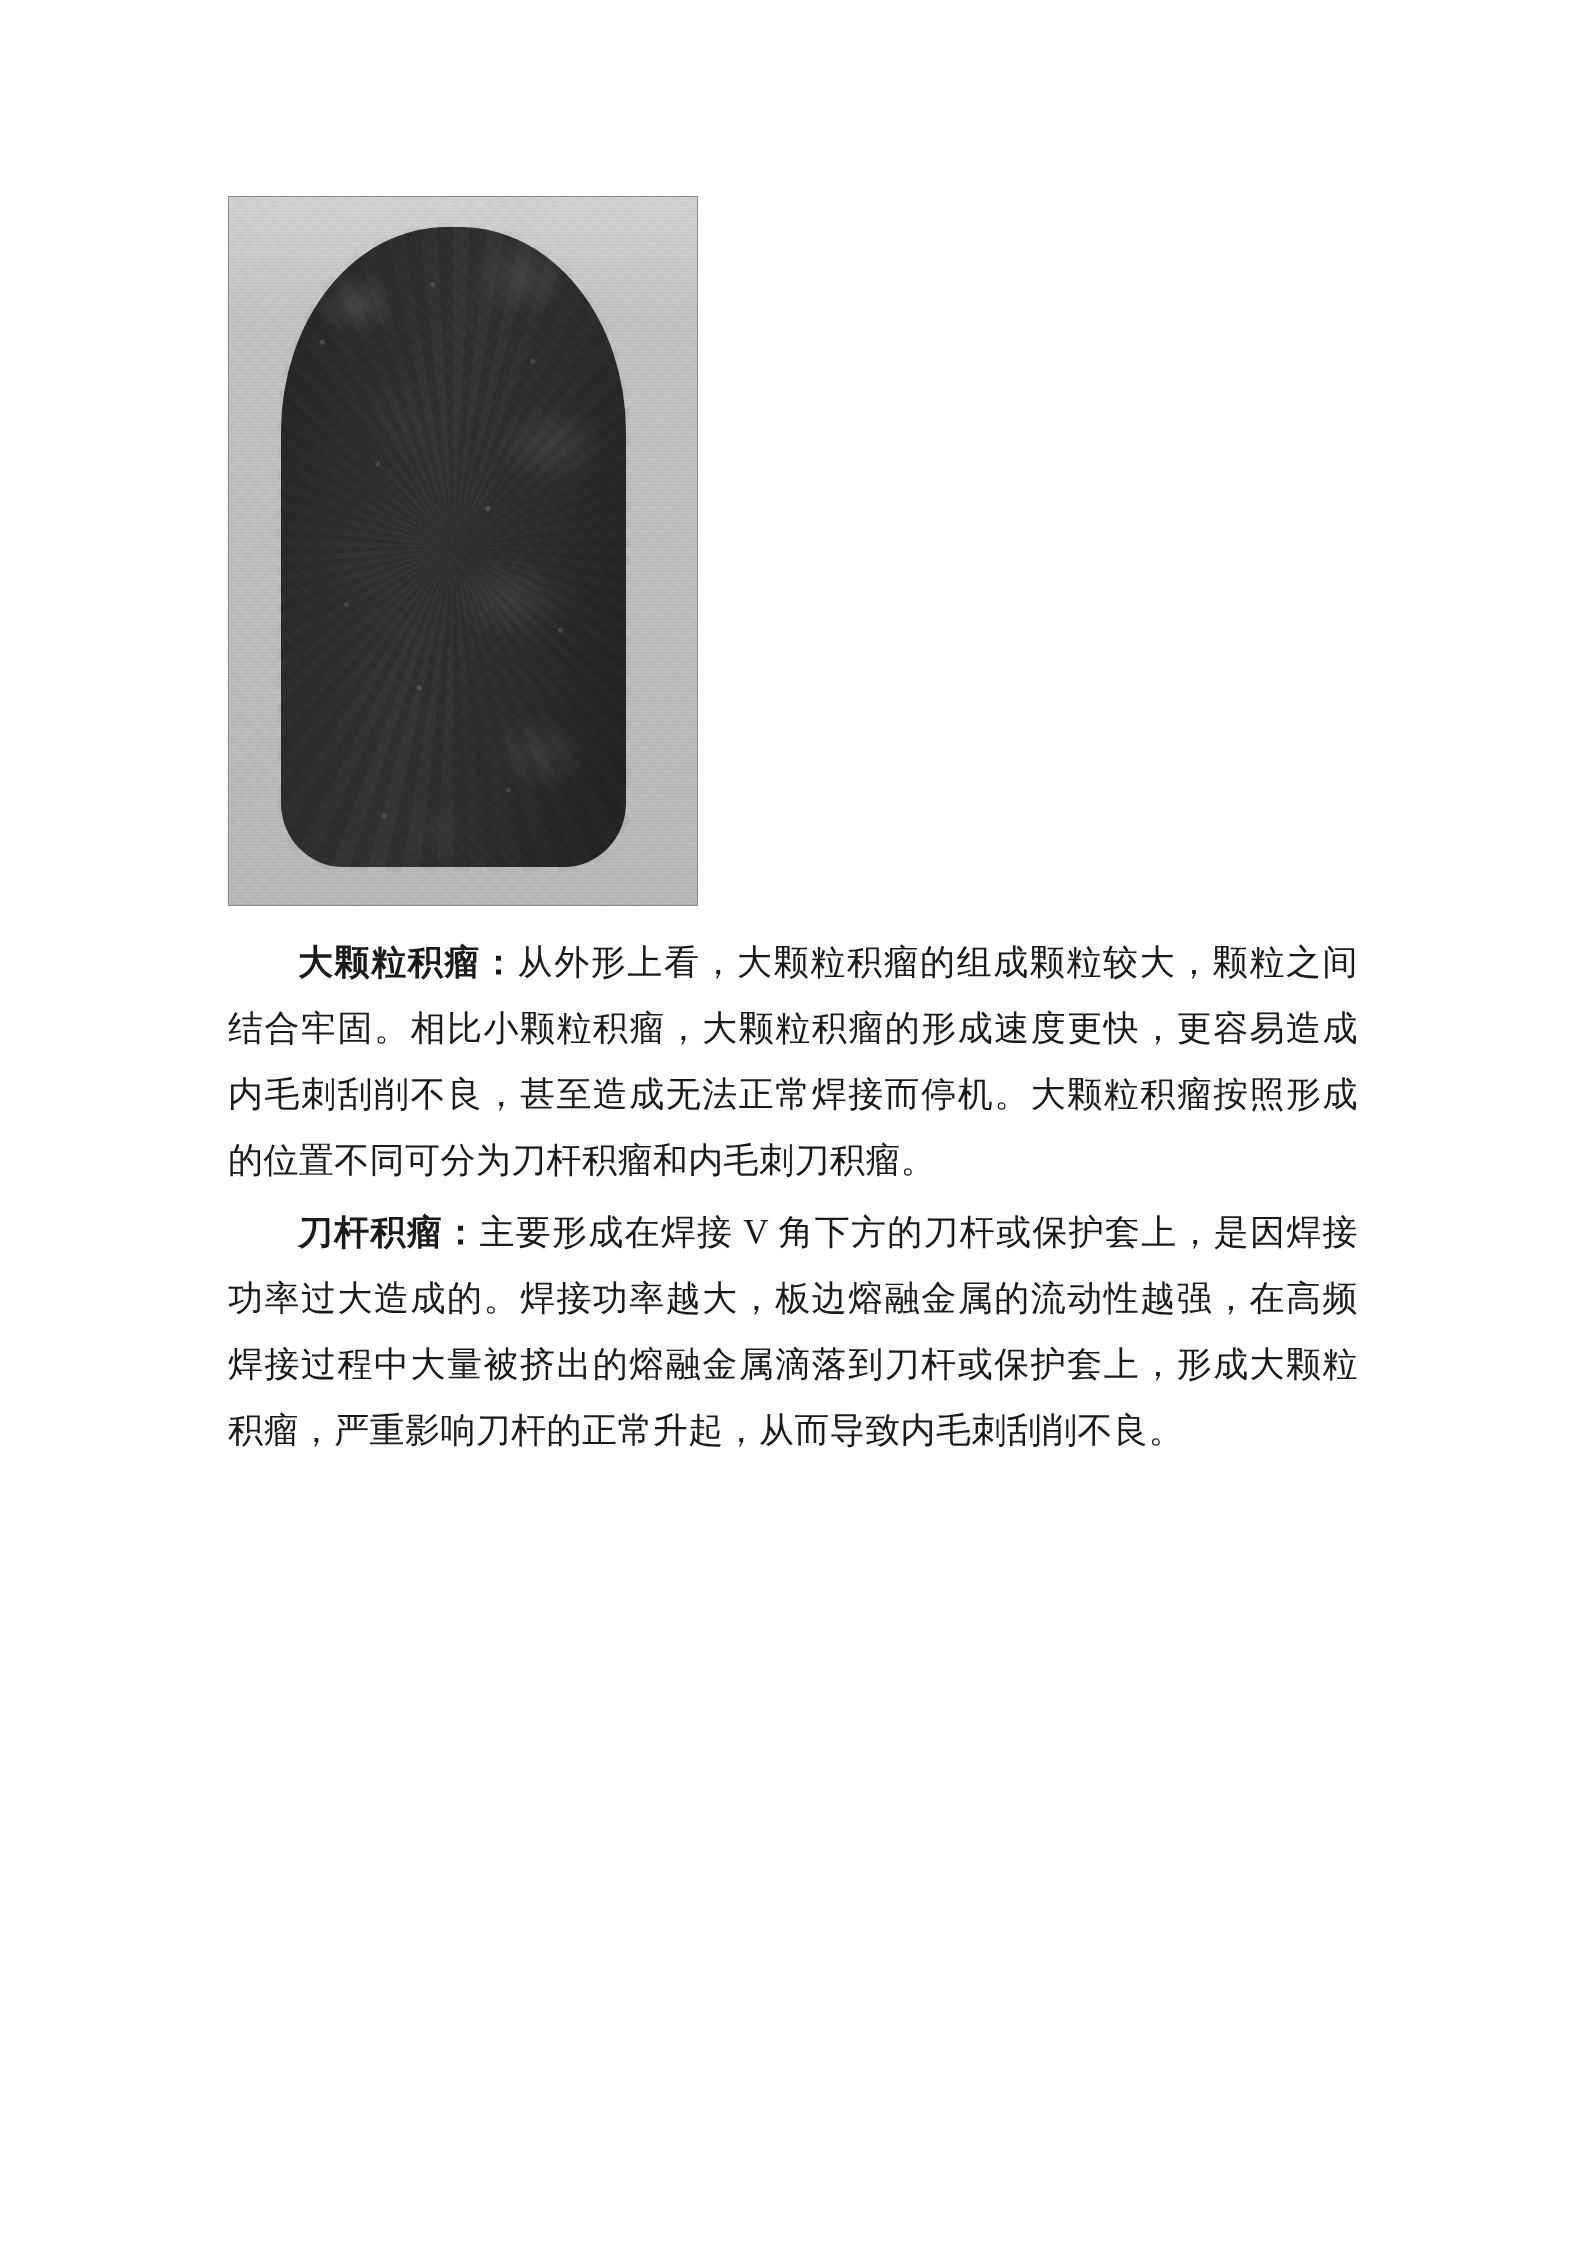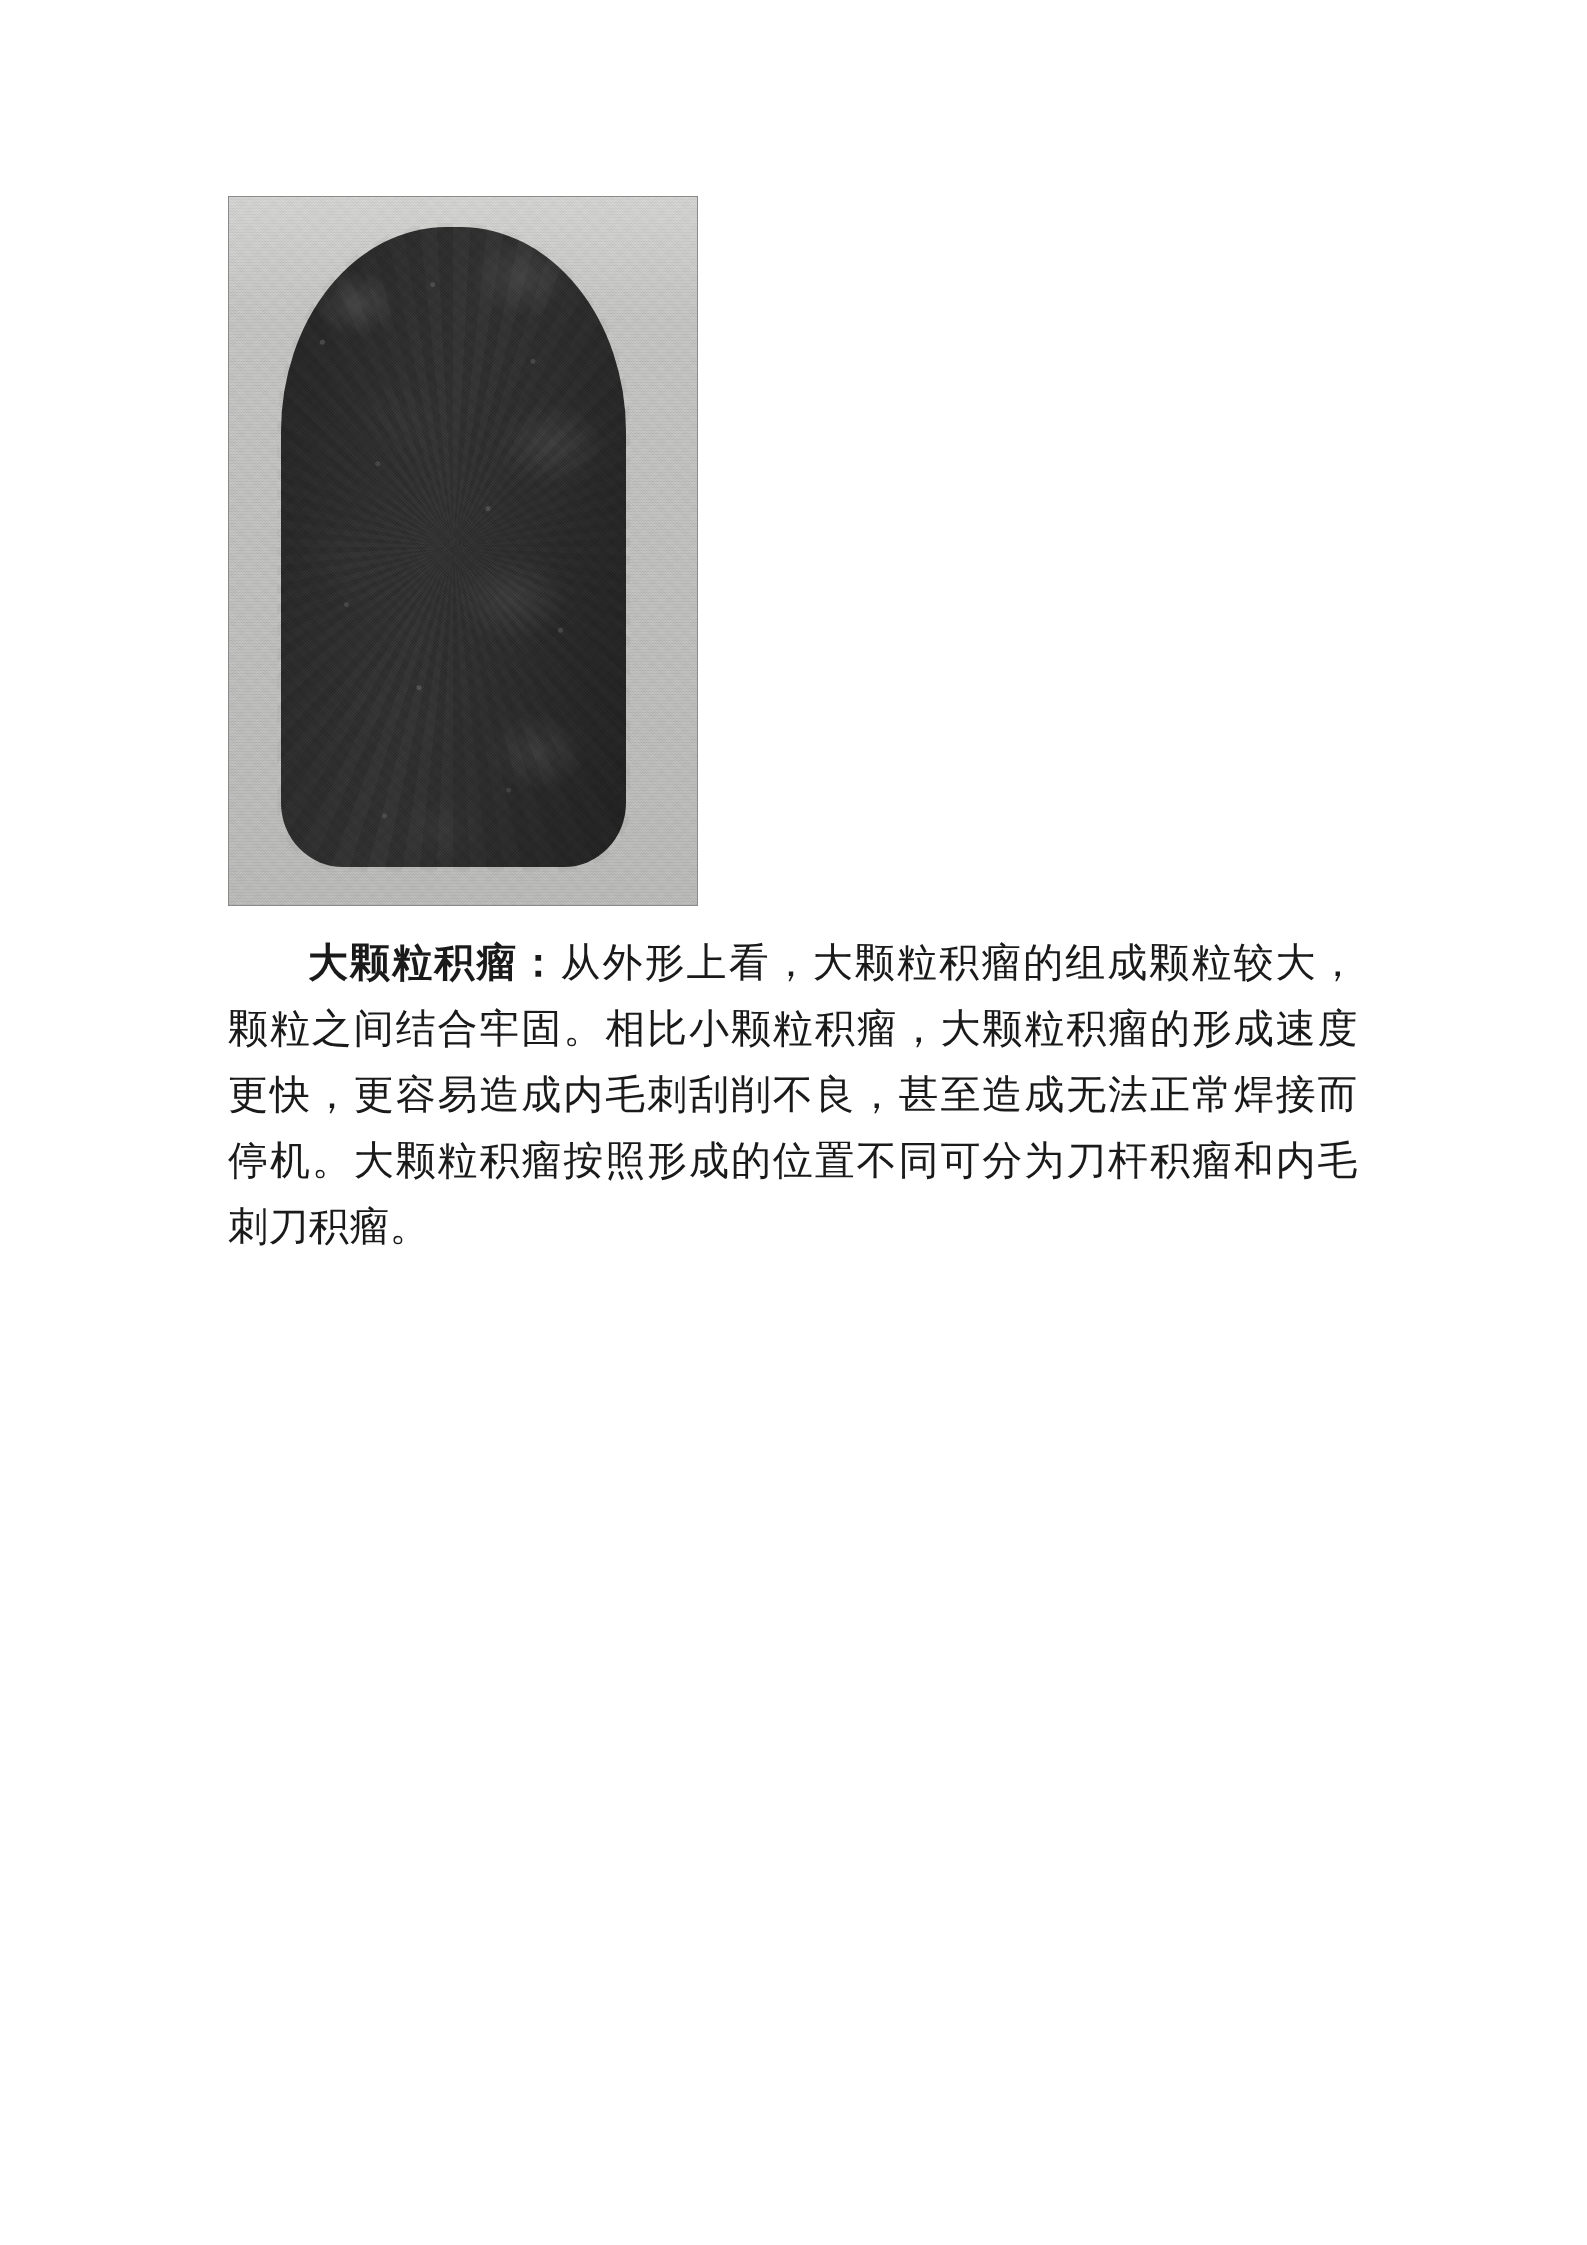--- a/index.html
+++ b/index.html
@@ -105,21 +105,21 @@
     inset: 0;
     pointer-events: none;
     background-image:
       repeating-linear-gradient(45deg, rgba(0,0,0,0.04) 0 1px, rgba(255,255,255,0.03) 1px 2px),
       repeating-linear-gradient(-45deg, rgba(0,0,0,0.03) 0 1px, rgba(255,255,255,0.02) 1px 2px);
     opacity: 0.7;
   }
   
   p.para {
     margin: 0 0 2px 0;
-    font-size: 40px;
+    font-size: 35px;
     line-height: 66px;
     text-align: justify;
     text-justify: inter-ideograph;
     text-indent: 2em;
     letter-spacing: 0.4px;
   }
   p.para + p.para {
     margin-top: 6px;
   }
   .lead {
@@ -136,15 +136,16 @@
       <div class="figure-frame">
         <div class="figure-inner">
           <div class="specimen"></div>
           <div class="grain"></div>
         </div>
       </div>
     </div>
 
     <p class="para"><span class="lead">大颗粒积瘤：</span><span>从外形上看，大颗粒积瘤的组成颗粒较大，颗粒之间结合牢固。相比小颗粒积瘤，大颗粒积瘤的形成速度更快，更容易造成内毛刺刮削不良，甚至造成无法正常焊接而停机。大颗粒积瘤按照形成的位置不同可分为刀杆积瘤和内毛刺刀积瘤。</span></p>
 
+    <p class="para"><span class="lead">刀杆积瘤：</span><span>主要形成在焊接 V 角下方的刀杆或保护套上，是因焊接功率过大造成的。焊接功率越大，板边熔融金属的流动性越强，在高频焊接过程中大量被挤出的熔融金属滴落到刀杆或保护套上，形成大颗粒积瘤，严重影响刀杆的正常升起，从而导致内毛刺刮削不良。</span></p>
 
   </div>
 </div>
 
 </body></html>

